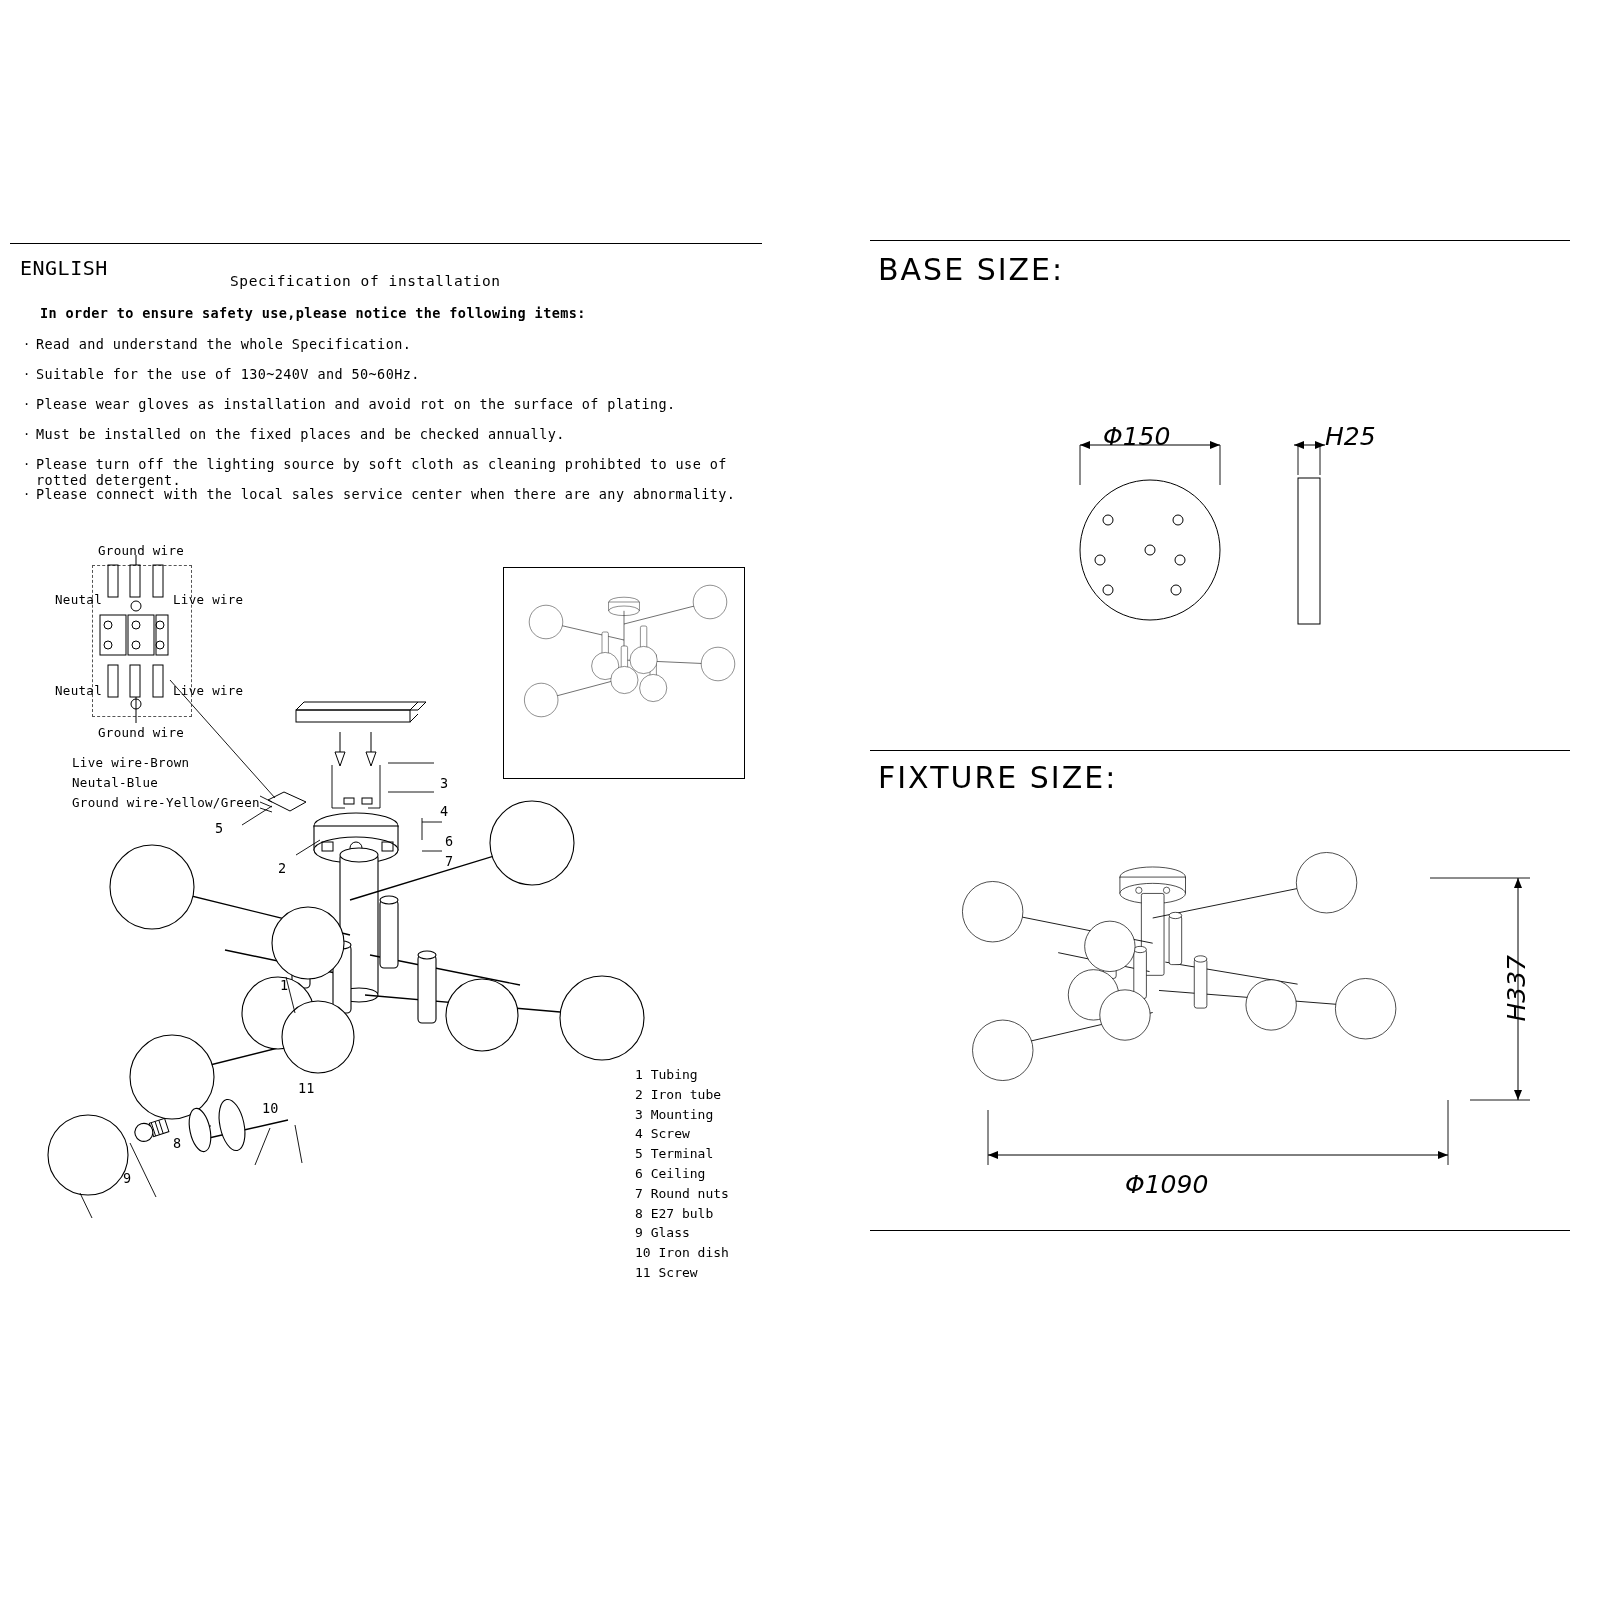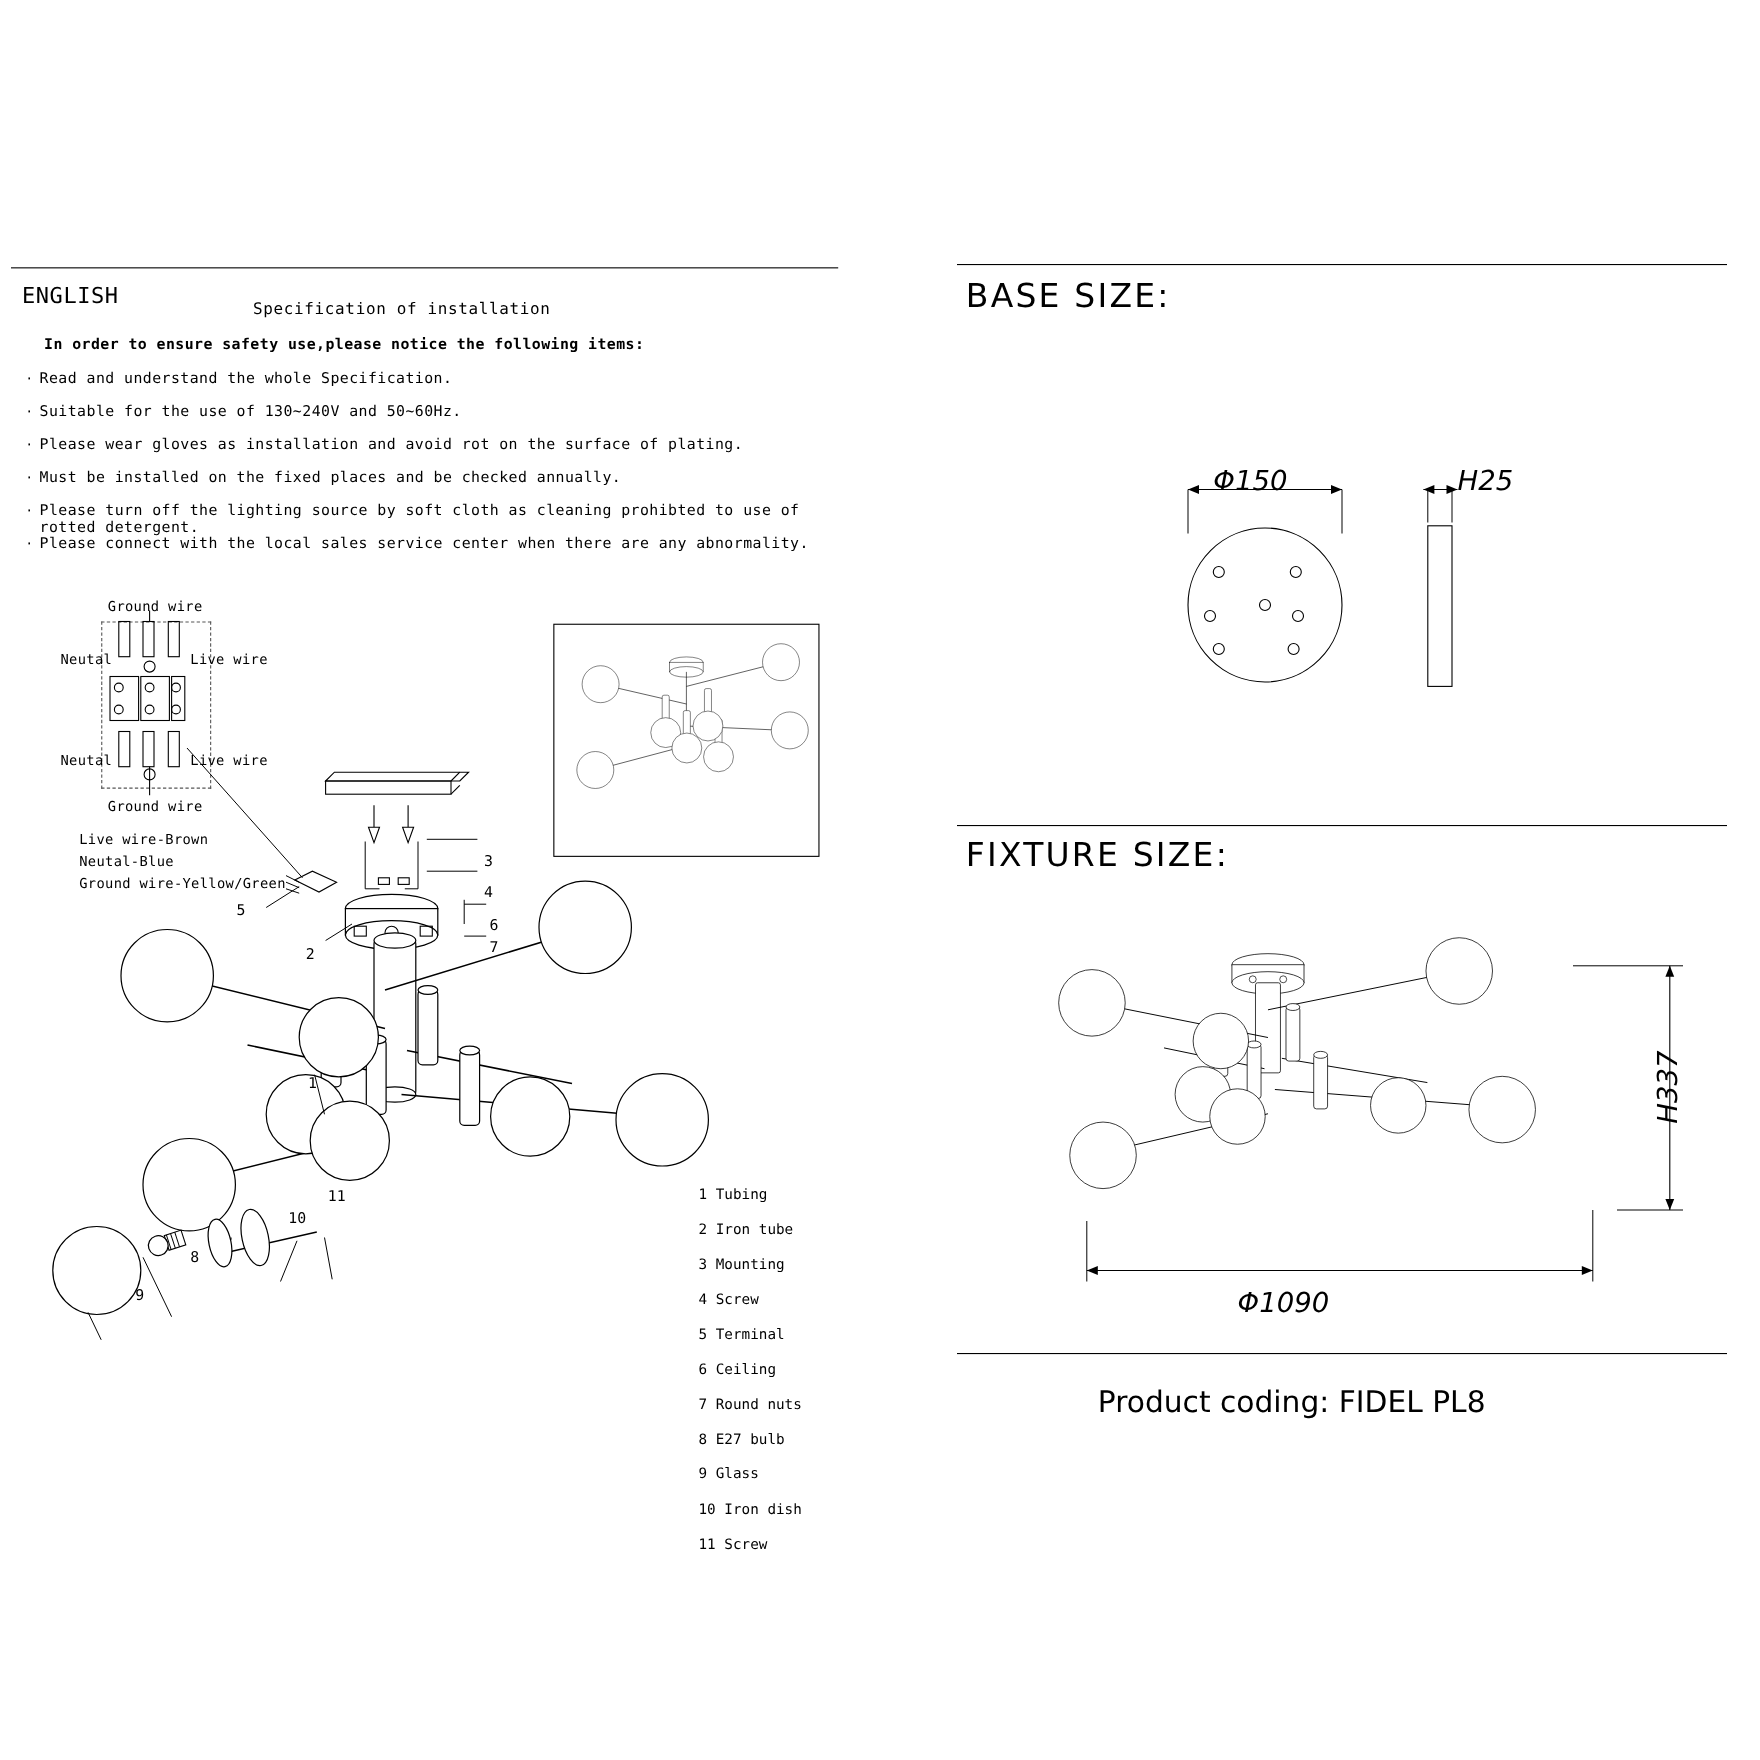--- a/index.html
+++ b/index.html
@@ -14,21 +14,21 @@
   .spectitle{position:absolute;left:220px;top:33px;font-size:14.5px;letter-spacing:.6px;}
   .introline{position:absolute;left:30px;top:65px;font-size:13.5px;letter-spacing:.4px;font-weight:bold;}
   .bullet{position:absolute;font-size:13.5px;letter-spacing:.4px;left:26px;}
   .bullet .dot{position:absolute;left:-13px;top:1px;font-size:12px;}
 
   
   .wirebox{position:absolute;left:82px;top:325px;width:98px;height:150px;border:1px dashed #555;}
   .wlabel{position:absolute;font-size:12.5px;letter-spacing:.3px;}
 
   .legend{position:absolute;left:625px;top:825px;font-size:13px;line-height:19.8px;}
-  .legend div{white-space:pre;margin-top:12px;}
+  .legend div{white-space:pre;}
 
   .numlabel{position:absolute;font-size:13.5px;}
 
   
   .photobox{position:absolute;left:493px;top:327px;width:240px;height:210px;border:1px solid #000;}
 
   
   .right{position:absolute;left:870px;top:230px;width:700px;height:1100px;}
   .secthead{position:absolute;font-family:"DejaVu Sans",sans-serif;font-size:30px;letter-spacing:2px;}
   .dimtext{position:absolute;font-family:"DejaVu Sans",sans-serif;font-size:25px;font-style:italic;}
@@ -261,21 +261,20 @@
     <div class="hrule" style="left:0;top:1000px;width:700px;"></div>
 
     <div class="secthead" style="left:8px;top:22px;">BASE SIZE:</div>
     <div class="secthead" style="left:8px;top:530px;">FIXTURE SIZE:</div>
 
     <div class="dimtext" style="left:233px;top:192px;">Φ150</div>
     <div class="dimtext" style="left:455px;top:192px;">H25</div>
     <div class="dimtext vert" style="left:632px;top:725px;">H337</div>
     <div class="dimtext" style="left:255px;top:940px;">Φ1090</div>
 
-    <div class="prodcode" style="left:128px;top:1030px;">Product coding: FIDEL PL8</div>
 
     <svg width="700" height="1100">
 
       <circle class="ln" cx="280" cy="320" r="70"></circle>
       <circle class="ln" cx="280" cy="320" r="5"></circle>
       <circle class="ln" cx="238" cy="290" r="5"></circle>
       <circle class="ln" cx="308" cy="290" r="5"></circle>
       <circle class="ln" cx="230" cy="330" r="5"></circle>
       <circle class="ln" cx="310" cy="330" r="5"></circle>
       <circle class="ln" cx="238" cy="360" r="5"></circle>

